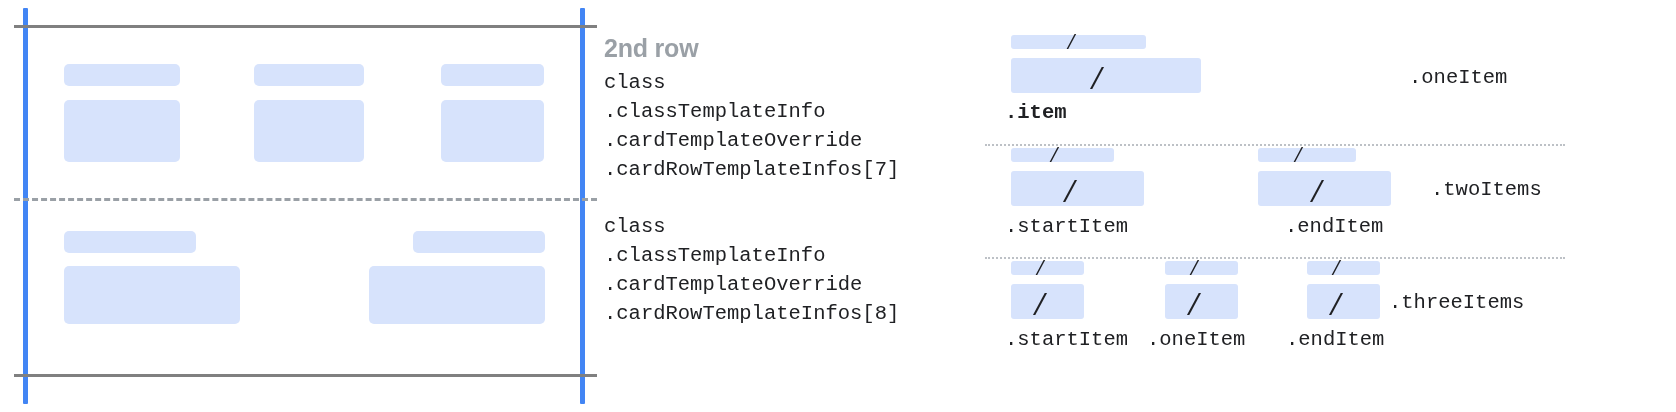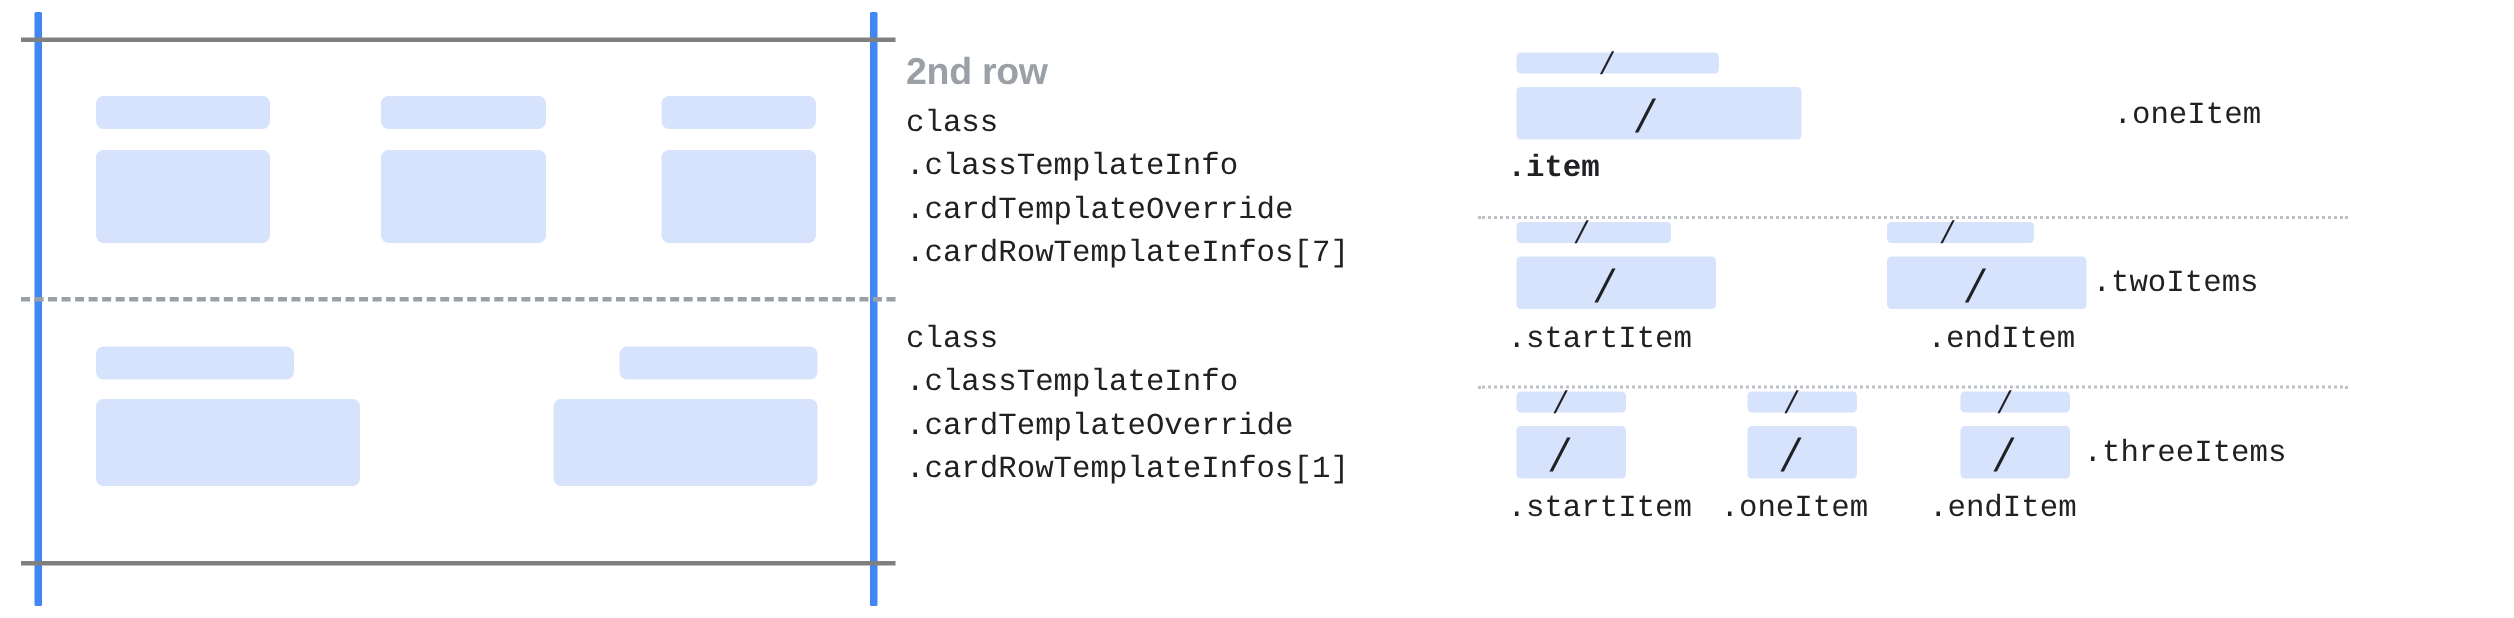--- a/index.html
+++ b/index.html
@@ -176,21 +176,21 @@
       <div class="mono-line" style="margin-top:5px;">class</div>
       <div class="mono-line">.classTemplateInfo</div>
       <div class="mono-line">.cardTemplateOverride</div>
       <div class="mono-line">.cardRowTemplateInfos[7]</div>
     </div>
 
     <div class="txt-block" style="top:207px;">
       <div class="mono-line" style="margin-top:5px;">class</div>
       <div class="mono-line">.classTemplateInfo</div>
       <div class="mono-line">.cardTemplateOverride</div>
-      <div class="mono-line">.cardRowTemplateInfos[1]</div>
+      <div class="mono-line">.cardRowTemplateInfos[8]</div>
     </div>
   </div>
 
   <div id="right-panel">
 
     <div>
       <div class="cell-bar" style="left:36px; top:35px; width:135px; height:14px;"></div>
       <div class="slash sm" style="left:93px; top:30px;">/</div>
 
       <div class="cell-bar" style="left:36px; top:58px; width:190px; height:35px;"></div>
@@ -209,21 +209,21 @@
       <div class="cell-bar" style="left:36px; top:171px; width:133px; height:35px;"></div>
       <div class="slash lg" style="left:90px; top:174px;">/</div>
       <div class="cell-label" style="left:30px; top:215px;">.startItem</div>
 
       <div class="cell-bar" style="left:283px; top:148px; width:98px; height:14px;"></div>
       <div class="slash sm" style="left:320px; top:143px;">/</div>
       <div class="cell-bar" style="left:283px; top:171px; width:133px; height:35px;"></div>
       <div class="slash lg" style="left:337px; top:174px;">/</div>
       <div class="cell-label" style="left:310px; top:215px;">.endItem</div>
 
-      <div class="variant-name" style="left:420px; top:178px;">.twoItems</div>
+      <div class="variant-name" style="left:456px; top:178px;">.twoItems</div>
     </div>
 
     <div class="variant-split" style="top:257px;"></div>
 
     <div>
       <div class="cell-bar" style="left:36px; top:261px; width:73px; height:14px;"></div>
       <div class="slash sm" style="left:62px; top:256px;">/</div>
       <div class="cell-bar" style="left:36px; top:284px; width:73px; height:35px;"></div>
       <div class="slash lg" style="left:60px; top:287px;">/</div>
       <div class="cell-label" style="left:30px; top:328px;">.startItem</div>

